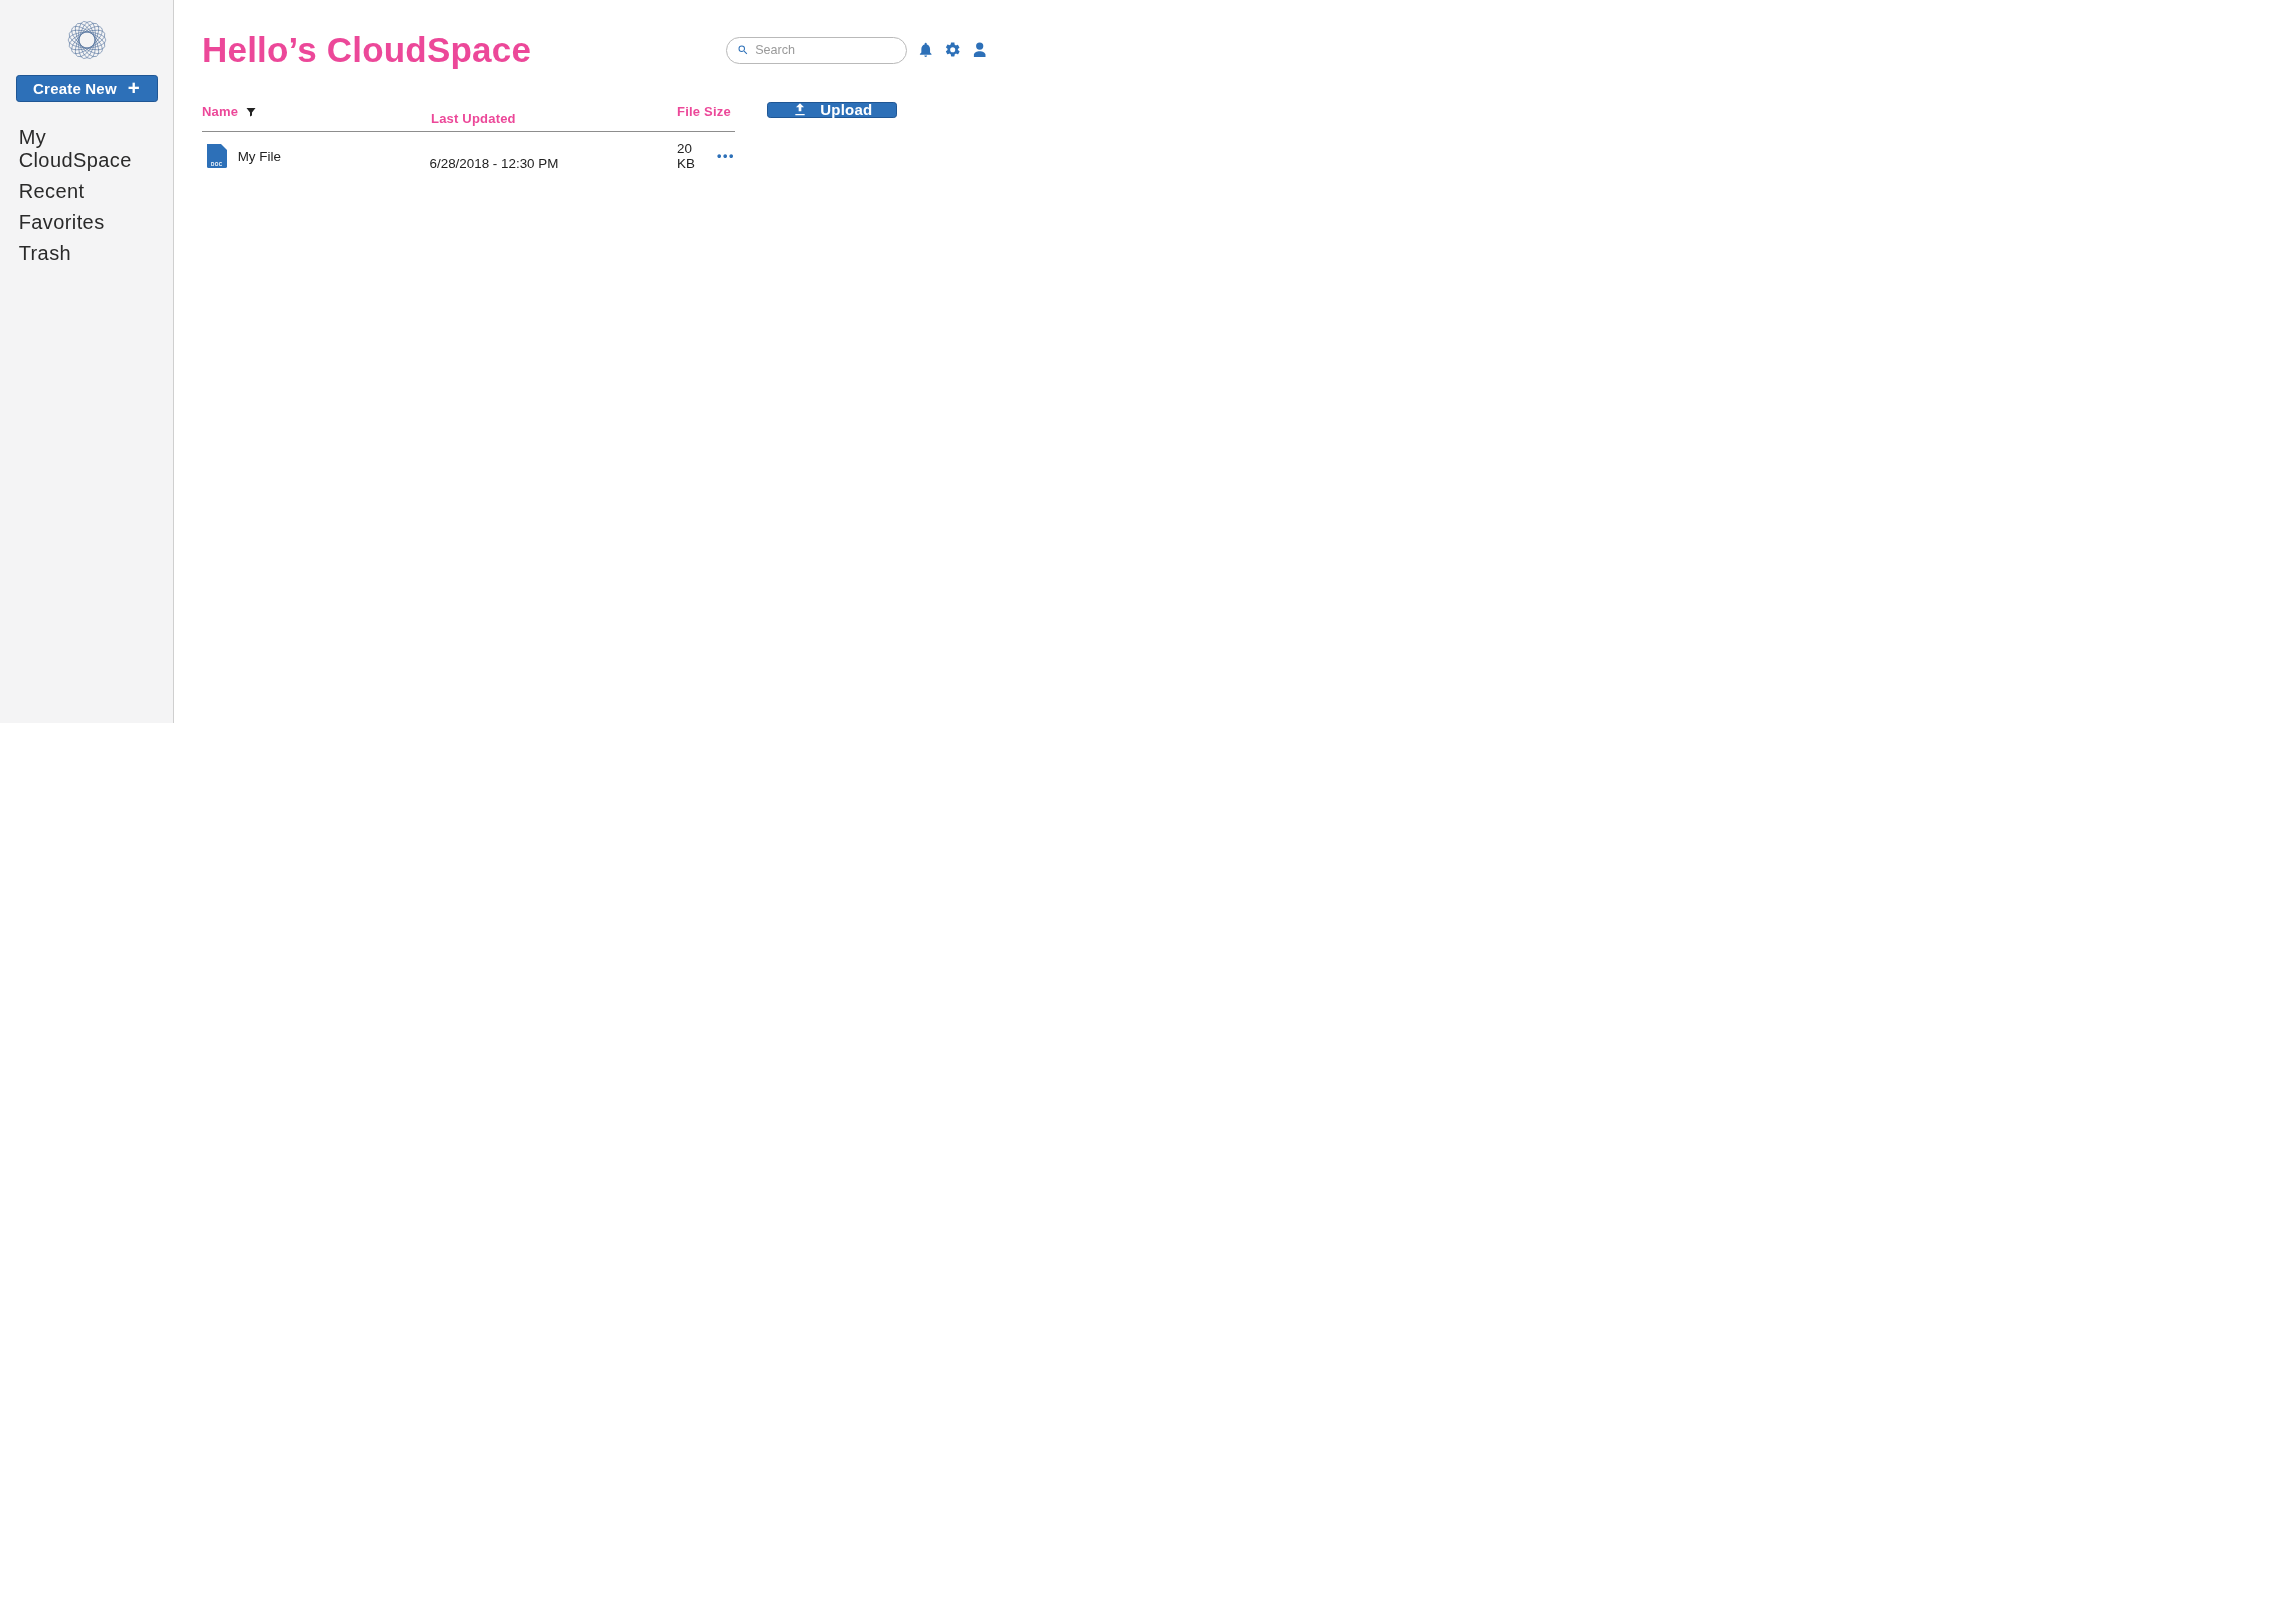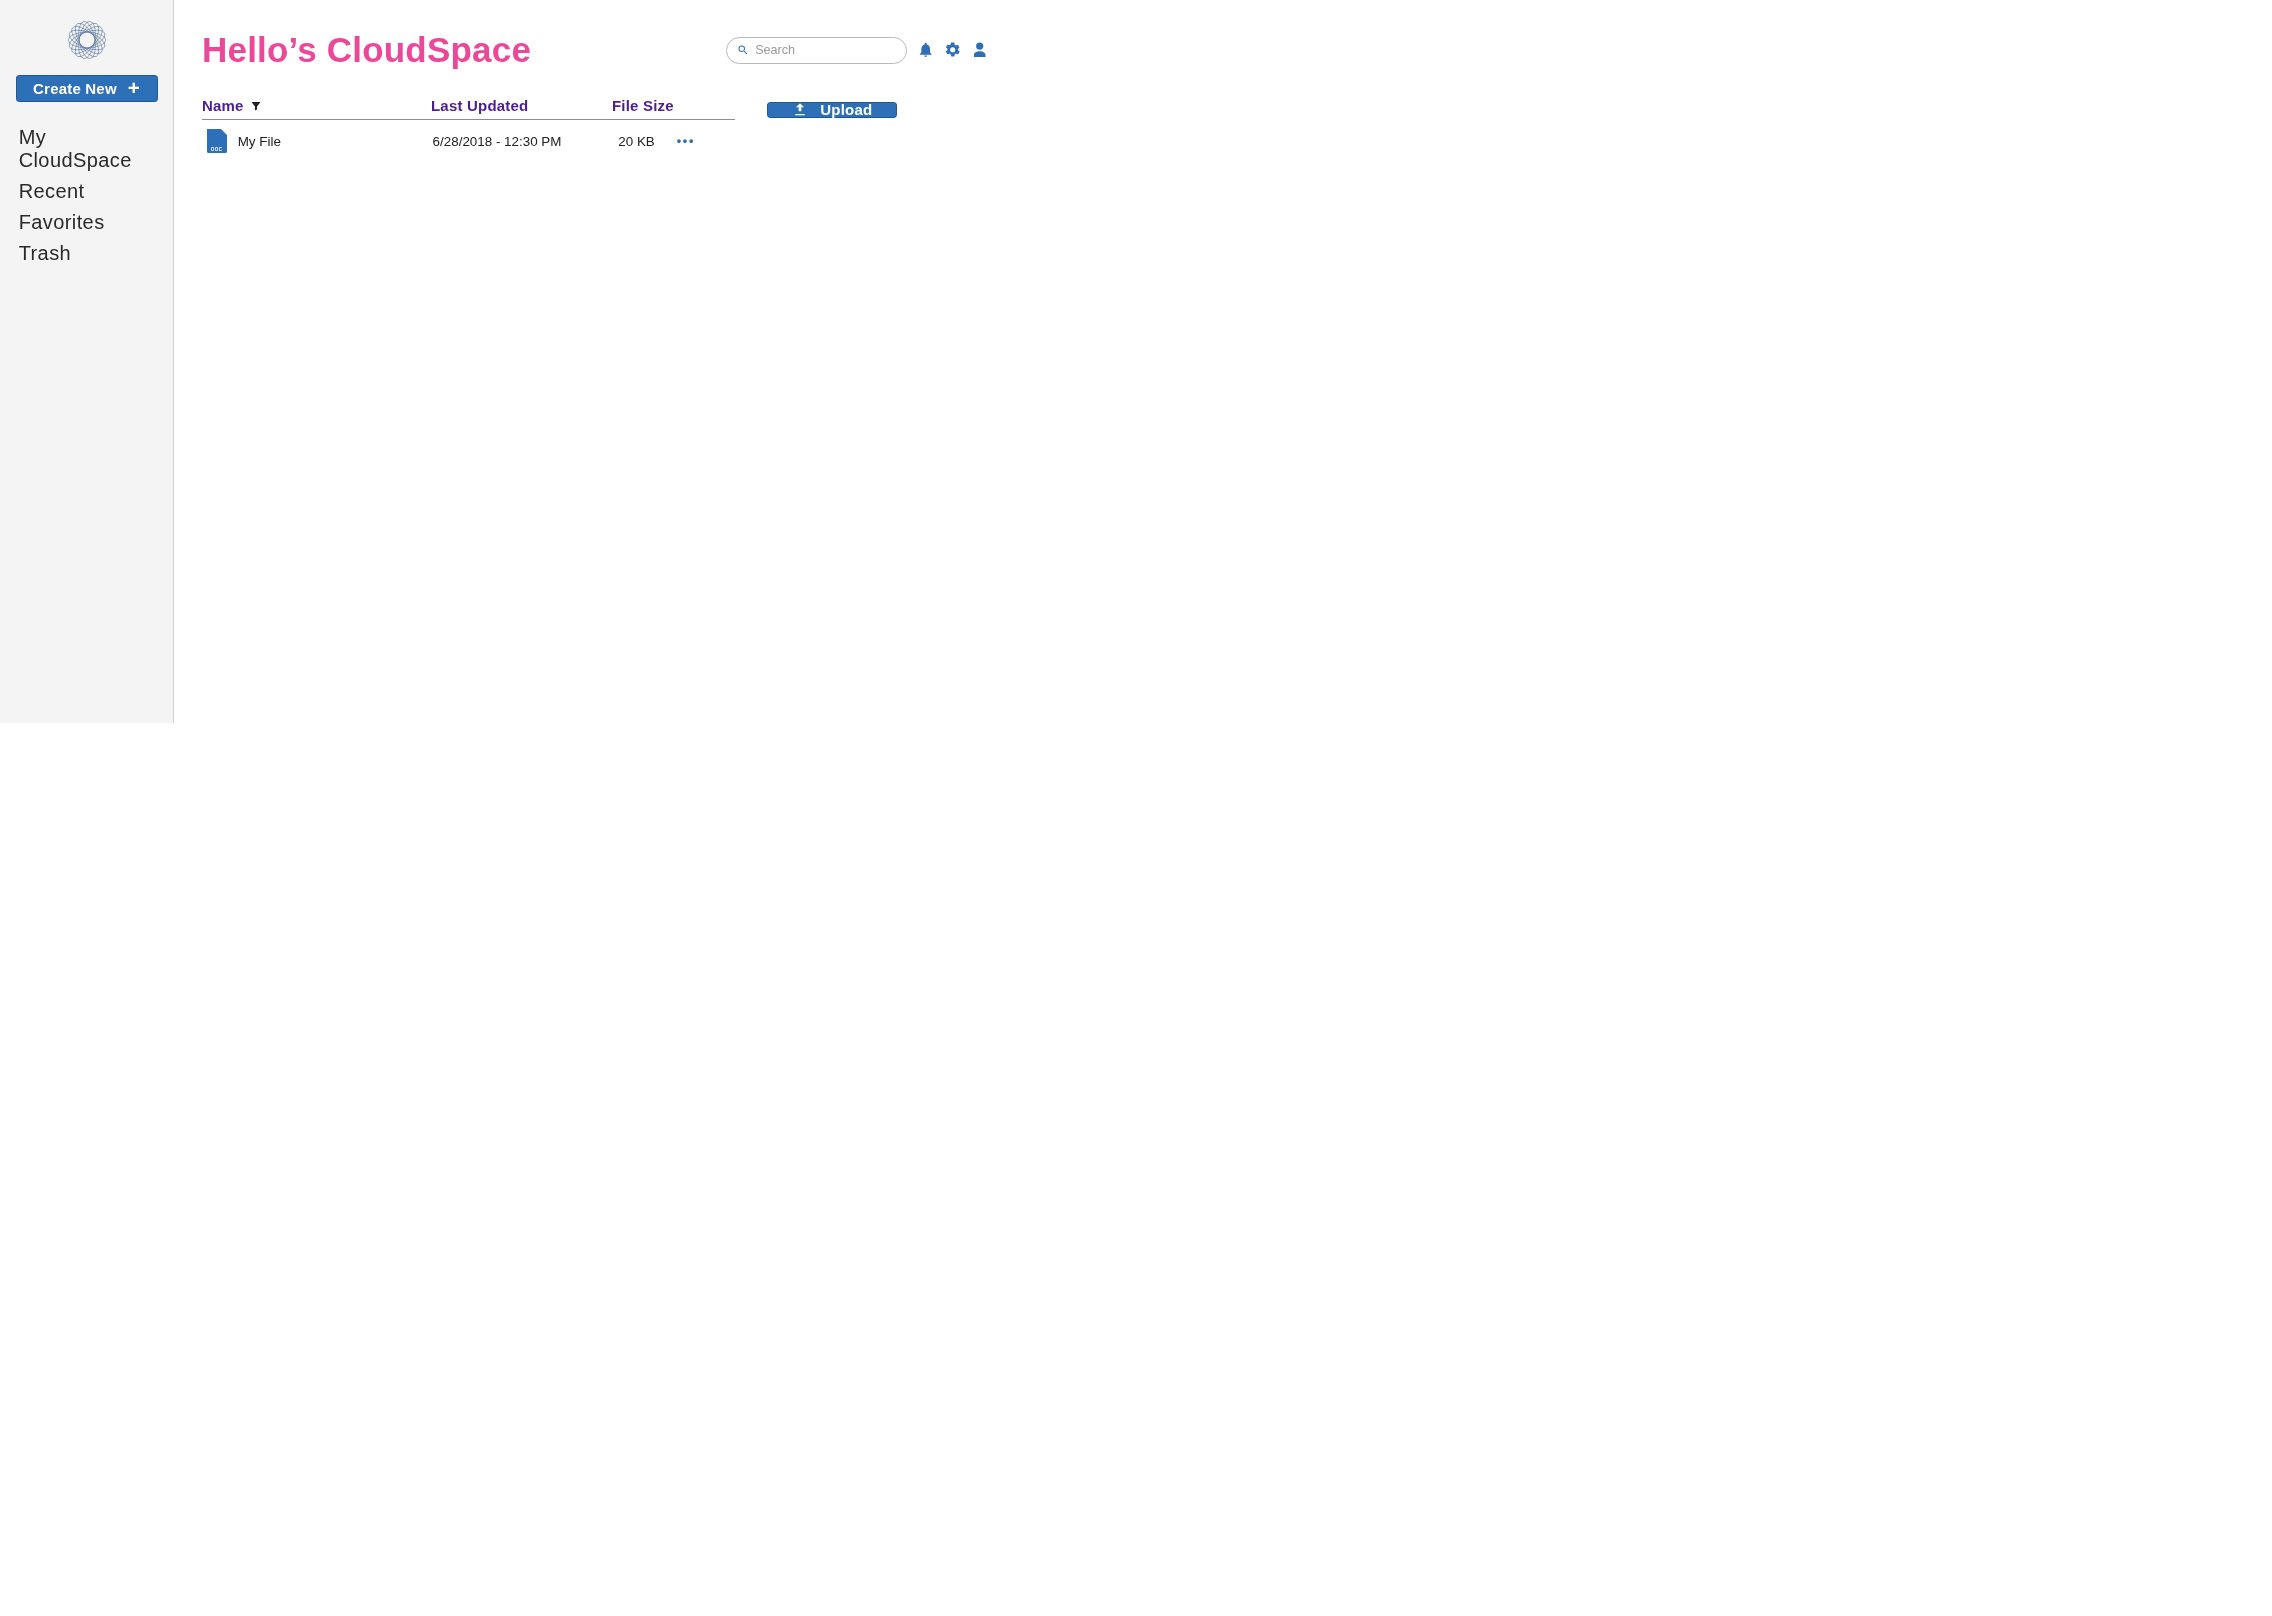--- a/index.html
+++ b/index.html
@@ -113,23 +113,23 @@
       display:flex;align-items:center;justify-content:center;
       flex-shrink:0;
     }
     .content-row { display: flex; gap: 32px; align-items: flex-start; }
     .table-wrap { flex: 1; max-width: 533px; }
     .thead {
       display: flex;
       border-bottom: 1.2px solid #8d8d8d;
       padding-bottom: 4.7px;
     }
-    .col { font-size: 15px; font-weight: 700; color: #4c1d95; display:flex; align-items:center; gap:6.3px; letter-spacing:0.2px;}
+    .col { font-size: 13px; font-weight: 700; color: #ec4899; display:flex; align-items:center; gap:6.3px; letter-spacing:0.2px;}
     .col-name { width: 229px; }
-    .col-upd  { width: 181px; }
+    .col-upd  { width: 246px; margin-top: 14px; }
     .col-size { flex: 1; }
     .trow {
       display: flex;
       align-items: center;
       padding: 9.5px 0 0 0;
       font-size: 13.4px;
       color: #222;
     }
     .trow .col-name { display:flex; align-items:center; gap:11px; font-weight:400;}
     .trow .col-upd { font-weight:400; padding-left: 1.6px;}

